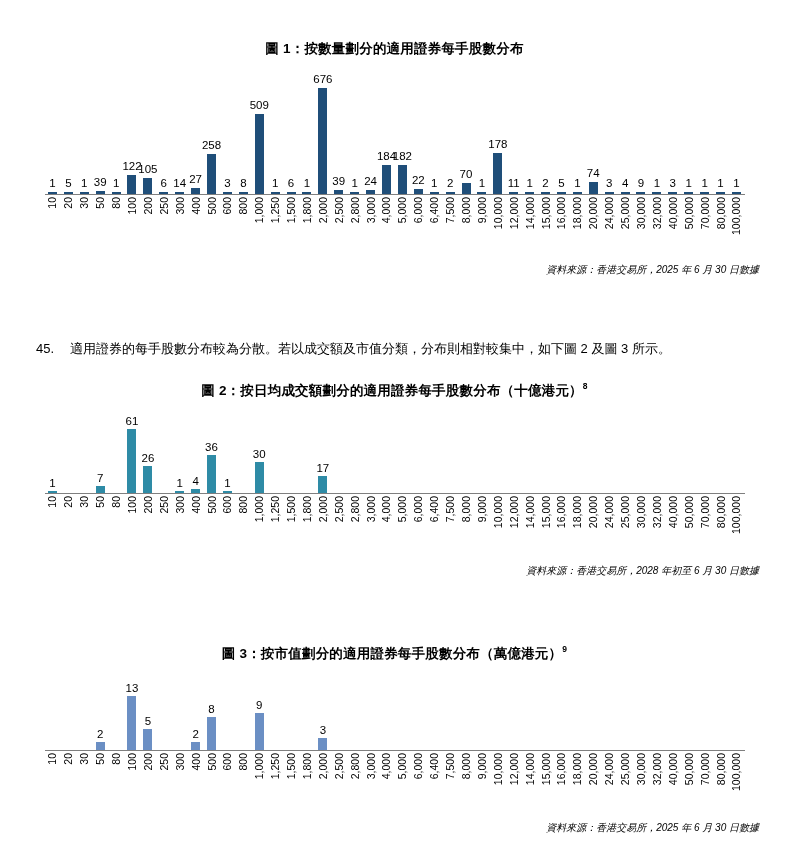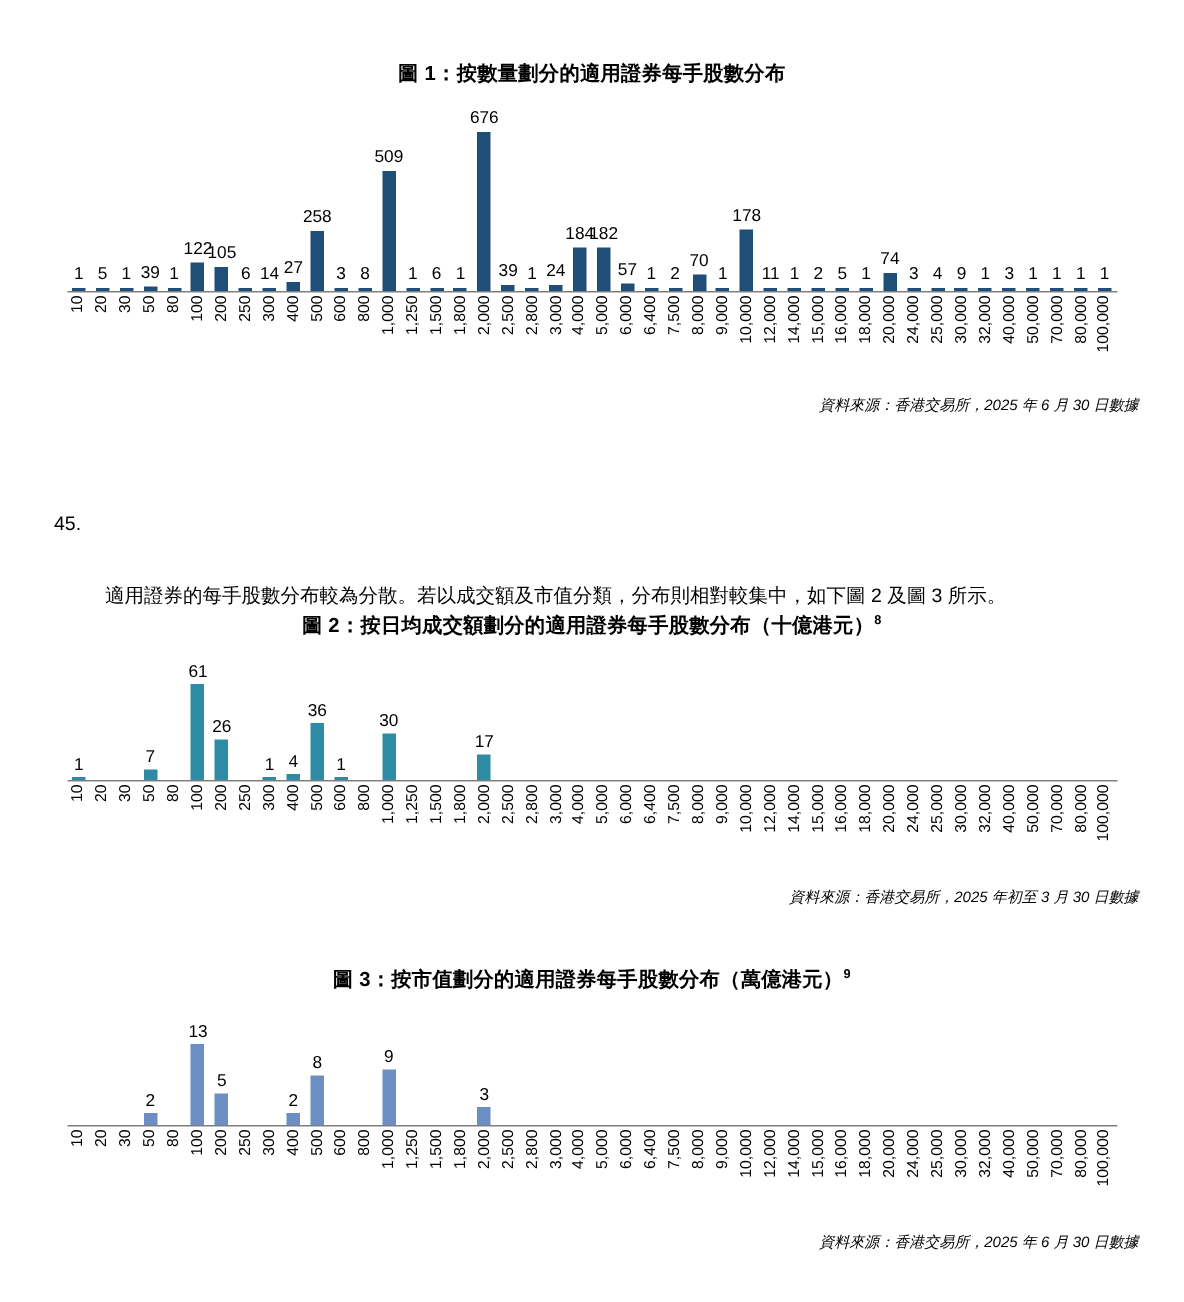--- a/index.html
+++ b/index.html
@@ -46,21 +46,20 @@
     padding: 0 36px 0 36px;
   }
   .para-num {
     width: 34px;
     flex: 0 0 34px;
     text-align: left;
   }
   .para-body {
     flex: 1 1 auto;
     text-align: justify;
-    margin-top: 48px;
   }
 
   
   .chart {
     position: relative;
     margin: 0 auto;
     box-sizing: border-box;
   }
   .plot {
     position: relative;
@@ -215,21 +214,21 @@
           <div class="col">
             <div class="bar bar-c1" style="height: 29px;"></div>
             <div class="vlabel" style="bottom: 31px;">184</div>
           </div>
           <div class="col">
             <div class="bar bar-c1" style="height: 29px;"></div>
             <div class="vlabel" style="bottom: 31px;">182</div>
           </div>
           <div class="col">
             <div class="bar bar-c1" style="height: 5px;"></div>
-            <div class="vlabel" style="bottom: 7px;">57</div>
+            <div class="vlabel" style="bottom: 7px;">22</div>
           </div>
           <div class="col">
             <div class="bar bar-c1" style="height: 2px;"></div>
             <div class="vlabel" style="bottom: 4px;">1</div>
           </div>
           <div class="col">
             <div class="bar bar-c1" style="height: 2px;"></div>
             <div class="vlabel" style="bottom: 4px;">2</div>
           </div>
           <div class="col">
@@ -442,21 +441,21 @@
     </div>
 
     <div class="source" style="margin-top:6px;">資料來源：香港交易所，2025 年 6 月 30 日數據</div>
   </div>
 
   <div class="para" style="position:absolute; left:0; top:338px; width:789px; box-sizing:border-box;">
     <div class="para-num">45.</div>
     <div class="para-body">適用證券的每手股數分布較為分散。若以成交額及市值分類，分布則相對較集中，如下圖 2 及圖 3 所示。</div>
   </div>
 
-  <div style="position:absolute; left:0; top:408px; width:789px;">
+  <div style="position:absolute; left:0; top:381px; width:789px;">
     <div class="fig-title">
       <span>圖 2：按日均成交額劃分的適用證券每手股數分布（十億港元）</span><span class="sup">8</span>
     </div>
 
     <div class="chart" id="chart2" style="width:700px; margin-top:14px;">
       <div class="plot" id="chart2-plot" style="height:80px;">
           <div class="col">
             <div class="bar bar-c2" style="height: 2px;"></div>
             <div class="vlabel" style="bottom: 4px;">1</div>
           </div>
@@ -660,21 +659,21 @@
           </div>
           <div class="tick">
             <span>80,000</span>
           </div>
           <div class="tick">
             <span>100,000</span>
           </div>
         </div>
     </div>
 
-    <div class="source" style="margin-top:8px;">資料來源：香港交易所，2025 年初至 3 月 30 日數據</div>
+    <div class="source" style="margin-top:8px;">資料來源：香港交易所，2028 年初至 6 月 30 日數據</div>
   </div>
 
   <div style="position:absolute; left:0; top:644px; width:789px;">
     <div class="fig-title">
       <span>圖 3：按市值劃分的適用證券每手股數分布（萬億港元）</span><span class="sup">9</span>
     </div>
 
     <div class="chart" id="chart3" style="width:700px; margin-top:18px;">
       <div class="plot" id="chart3-plot" style="height:70px;">
           <div class="col"></div>

